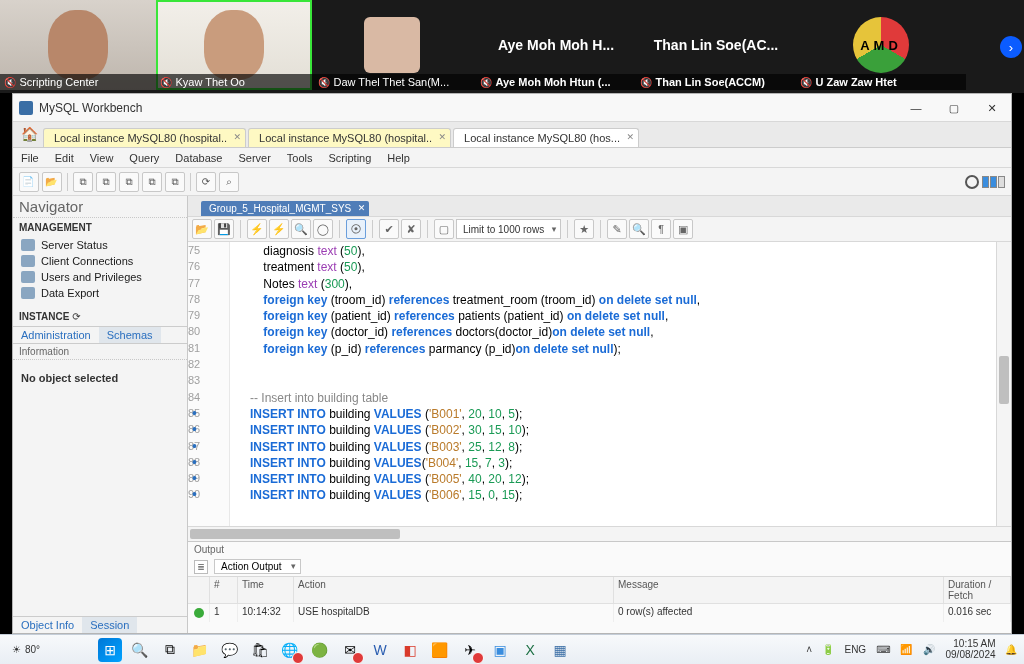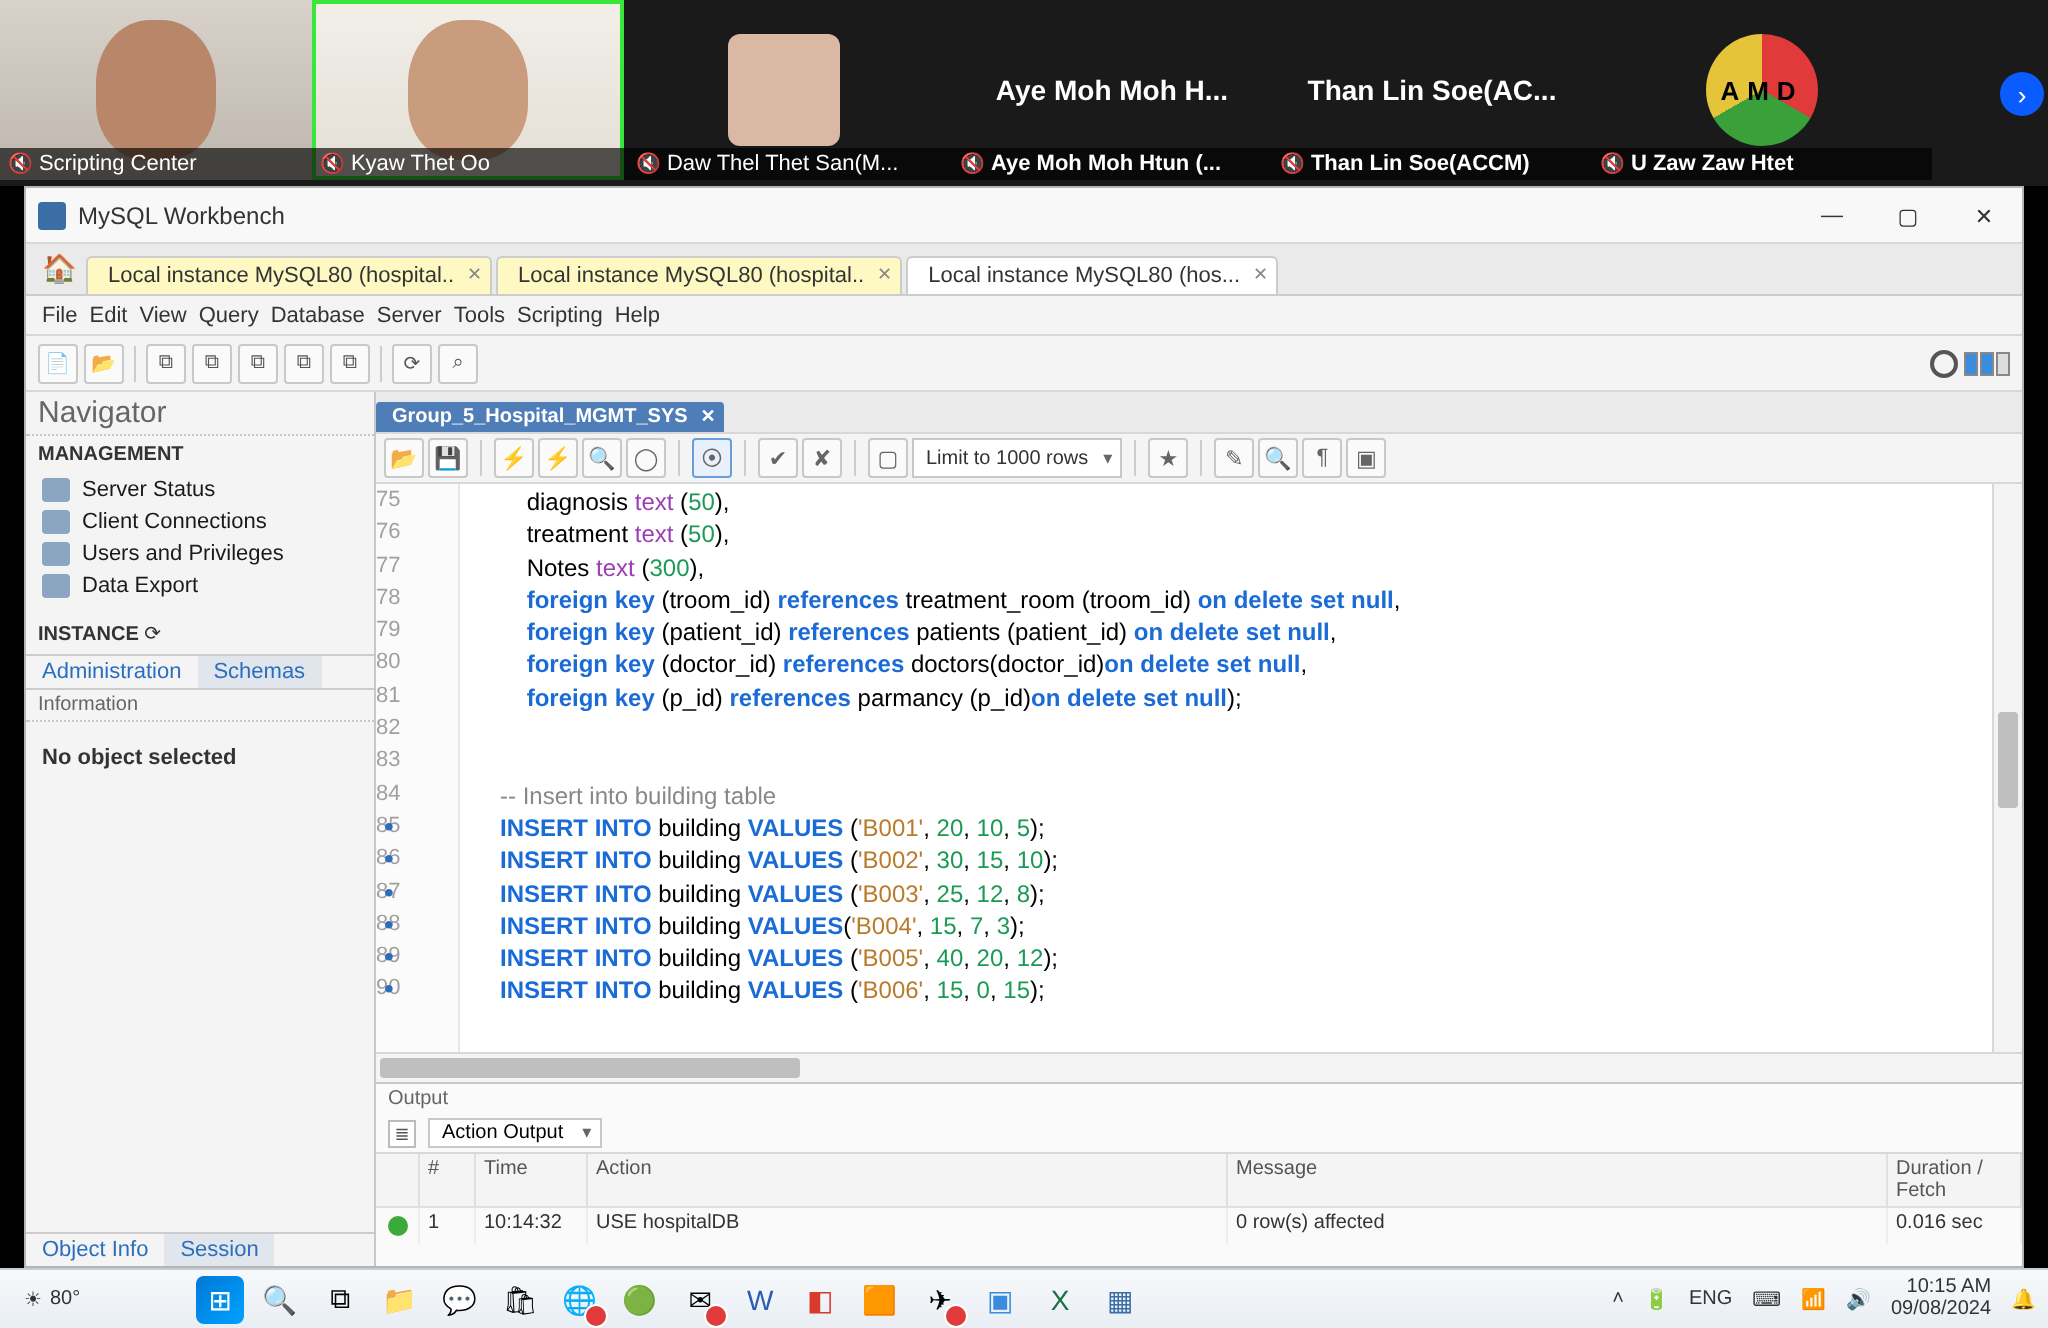--- a/index.html
+++ b/index.html
@@ -27,21 +27,21 @@
 .title-icon { width: 14px; height: 14px; background: #3a6ea5; border-radius: 2px; }
 .win-controls { position: absolute; right: 0; top: 0; display: flex; }
 .win-btn { width: 38px; height: 28px; display: flex; align-items: center; justify-content: center; font-size: 11px; color: #333; }
 
 .doc-tabs { height: 26px; background: #eaeaea; display: flex; align-items: flex-end; padding: 0 30px; gap: 2px; border-bottom: 1px solid #ccc; position: relative; }
 .home-icon { position: absolute; left: 8px; top: 4px; font-size: 14px; color: #444; }
 .doc-tab { background: #fef9c3; border: 1px solid #ccc; border-bottom: none; padding: 3px 18px 3px 10px; font-size: 11px; color: #333; border-radius: 3px 3px 0 0; position: relative; }
 .doc-tab.active { background: #fff; }
 .doc-tab .x { position: absolute; right: 4px; top: 3px; font-size: 9px; color: #888; }
 
-.menu-bar { height: 20px; display: flex; align-items: center; padding: 0 8px; gap: 6px; font-size: 11px; color: #333; background: #f4f4f4; border-bottom: 1px solid #d8d8d8; }
+.menu-bar { height: 20px; display: flex; align-items: center; padding: 0 8px; gap: 16px; font-size: 11px; color: #333; background: #f4f4f4; border-bottom: 1px solid #d8d8d8; }
 .menu-item { cursor: default; }
 
 .main-toolbar { height: 28px; display: flex; align-items: center; padding: 0 6px; gap: 3px; background: #f4f4f4; border-bottom: 1px solid #d8d8d8; }
 .tb-btn { width: 20px; height: 20px; border: 1px solid #c8c8c8; background: #fafafa; border-radius: 2px; display: flex; align-items: center; justify-content: center; font-size: 10px; color: #555; }
 .tb-sep { width: 1px; height: 18px; background: #ccc; margin: 0 2px; }
 .right-toolbar { margin-left: auto; display:flex; gap:3px; align-items:center;}
 .icon-target{ width:14px;height:14px; border:2px solid #555; border-radius:50%; position:relative;}
 .pane-squares{ display:flex; gap:1px;}
 .pane-sq{ width:7px; height:12px; background:#ddd; border:1px solid #888;}
 .pane-sq.on{ background:#3a8dde;}
@@ -58,21 +58,21 @@
 .nav-tab.active { background: #e0e6ec; }
 .info-pane { border-top: 1px solid #ccc; }
 .info-title { font-size: 10px; color: #666; padding: 2px 6px; border-bottom: 1px dotted #c8c8c8; }
 .info-body { padding: 12px 8px; font-weight: 700; color: #333; font-size: 11px; }
 .bottom-tabs { margin-top: auto; display: flex; font-size: 11px; border-top: 1px solid #ccc; }
 .bottom-tab { padding: 2px 8px; color: #2a6fbf; }
 .bottom-tab.active { background: #e0e6ec; }
 
 .editor-area { flex: 1; display: flex; flex-direction: column; min-height: 0; min-width:0;}
 .file-tab-row { height: 20px; background: #eaeaea; display: flex; align-items: flex-end; }
-.file-tab { background: #4f7db8; color: #fff; font-size: 10px; padding: 2px 18px 2px 8px; border-radius: 2px 2px 0 0; position: relative; margin-left: 0; font-weight: bold; }
+.file-tab { background: #4f7db8; color: #fff; font-size: 10px; padding: 2px 18px 2px 8px; border-radius: 2px 2px 0 0; position: relative; margin-left: 13px; }
 .file-tab .x2 { position: absolute; right: 4px; top: 2px; font-size: 9px; }
 
 .editor-toolbar { height: 26px; background: #f4f4f4; border-top: 1px solid #d8d8d8; border-bottom: 1px solid #d8d8d8; display: flex; align-items: center; padding: 0 4px; gap: 2px; }
 .et-btn { min-width: 20px; height: 20px; border: 1px solid #c8c8c8; background: #fafafa; border-radius: 2px; display:flex; align-items:center; justify-content:center; font-size:11px; color:#666; padding: 0 2px;}
 .et-btn.yellow { color: #e0a020; }
 .et-btn.blue { color: #2a6fbf; }
 .et-btn.active { border-color: #6a9edb; background: #e8f1fb; }
 .et-sep { width:1px; height:18px; background:#ccc; margin: 0 4px; }
 .limit-sel { height: 20px; border: 1px solid #c8c8c8; background: #fff; font-size: 10px; display: flex; align-items: center; padding: 0 16px 0 6px; color: #333; position: relative; }
 .limit-sel::after { content: "▾"; position: absolute; right: 4px; font-size: 9px; color: #666; }

